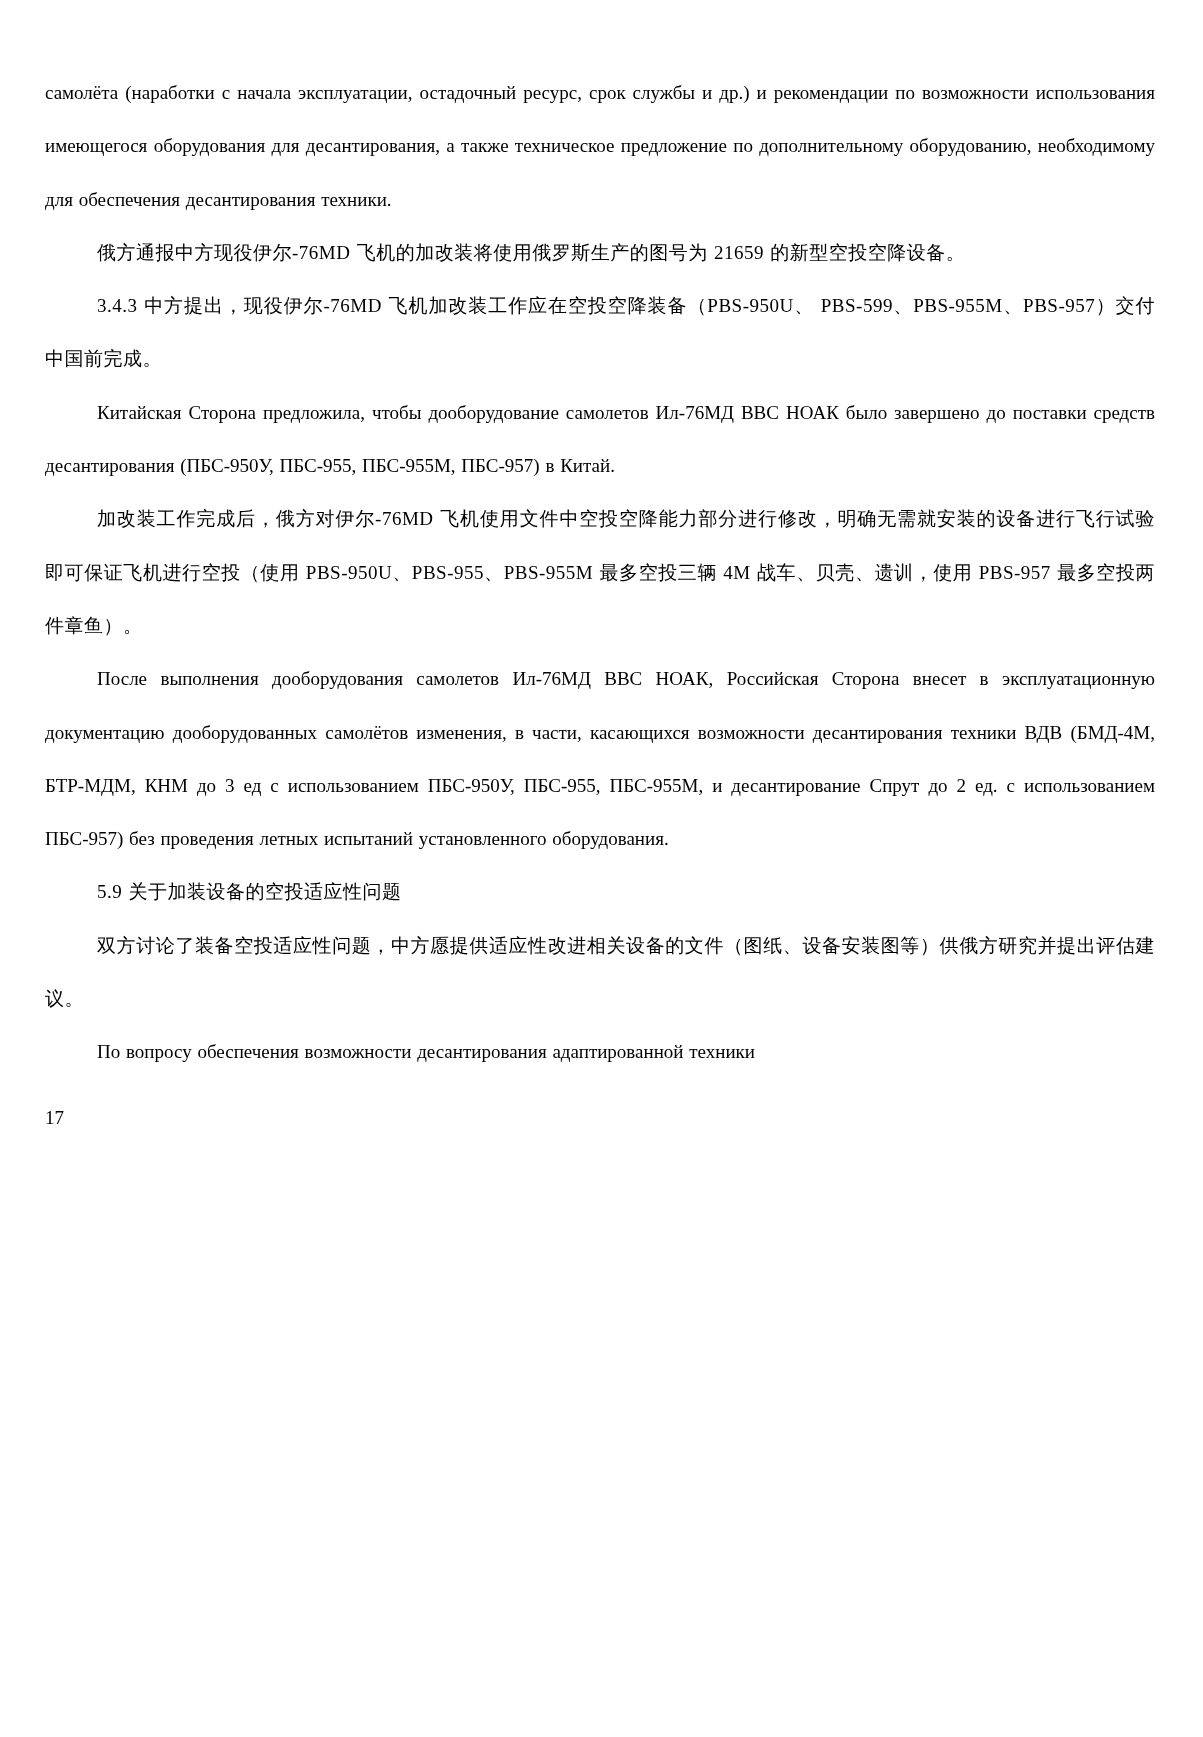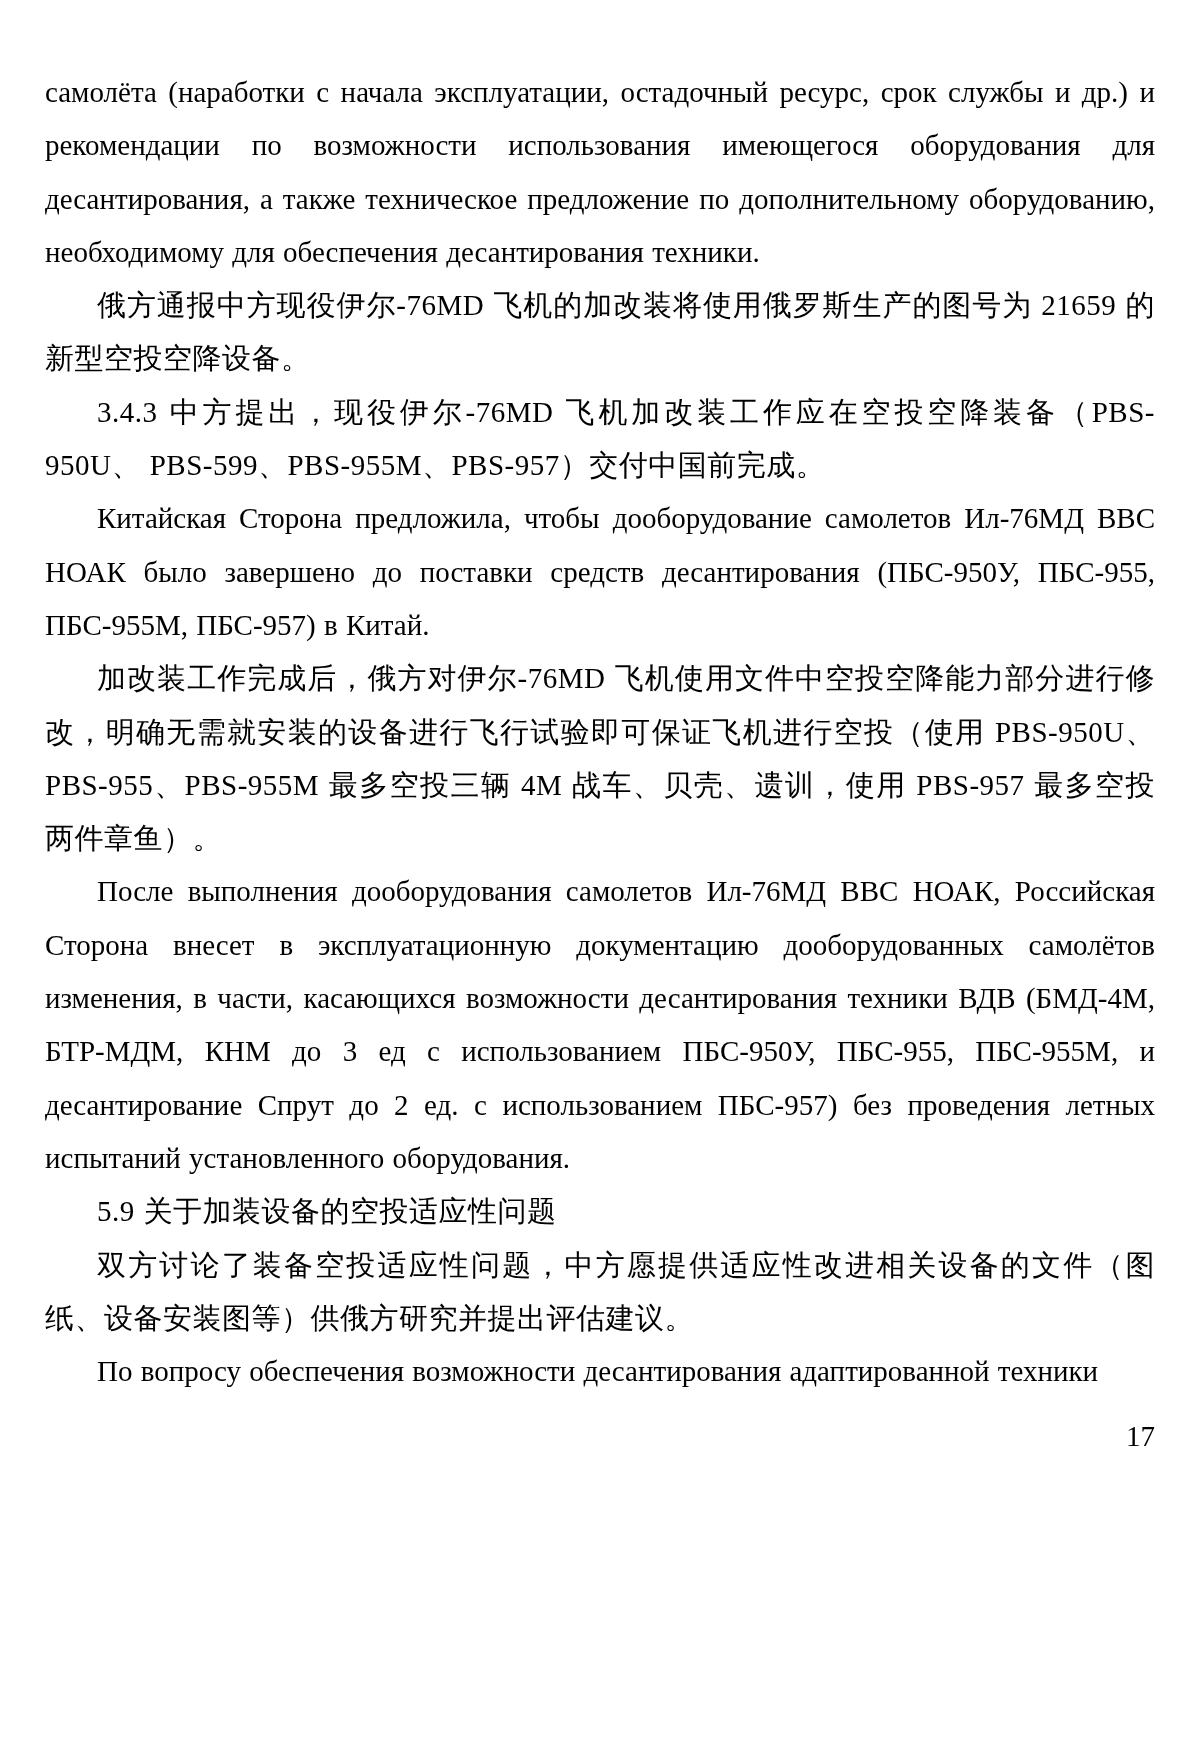--- a/index.html
+++ b/index.html
@@ -9,39 +9,39 @@
   }
   .page {
     position: relative;
     width: 1203px;
     height: 1737px;
     box-sizing: border-box;
     background: #ffffff;
     color: #000000;
     padding: 66px 48px 0 45px;
     font-family: "Liberation Serif", "DejaVu Serif", serif;
-    font-size: 29px;
+    font-size: 19px;
     line-height: 53.3px;
     overflow: hidden;
   }
   .para {
     margin: 0;
     text-align: justify;
     text-align-last: left;
     word-spacing: 1px;
   }
   .para.indent {
     text-indent: 52px;
   }
   .para.zh {
     
     letter-spacing: 0.5px;
   }
   .footer {
-    text-align: right;
+    text-align: left;
     margin-top: 12px;
   }
 </style>
 </head>
 <body>
 
 <div class="page">
   <p class="para" lang="ru">самолёта (наработки с начала эксплуатации, остадочный ресурс, срок службы и др.) и рекомендации по возможности использования имеющегося оборудования для десантирования, а также техническое предложение по дополнительному оборудованию, необходимому для обеспечения десантирования техники.</p>
   <p class="para indent zh" lang="zh">俄方通报中方现役伊尔-76MD 飞机的加改装将使用俄罗斯生产的图号为 21659 的新型空投空降设备。</p>
   <p class="para indent zh" lang="zh">3.4.3 中方提出，现役伊尔-76MD 飞机加改装工作应在空投空降装备（PBS-950U、 PBS-599、PBS-955M、PBS-957）交付中国前完成。</p>

